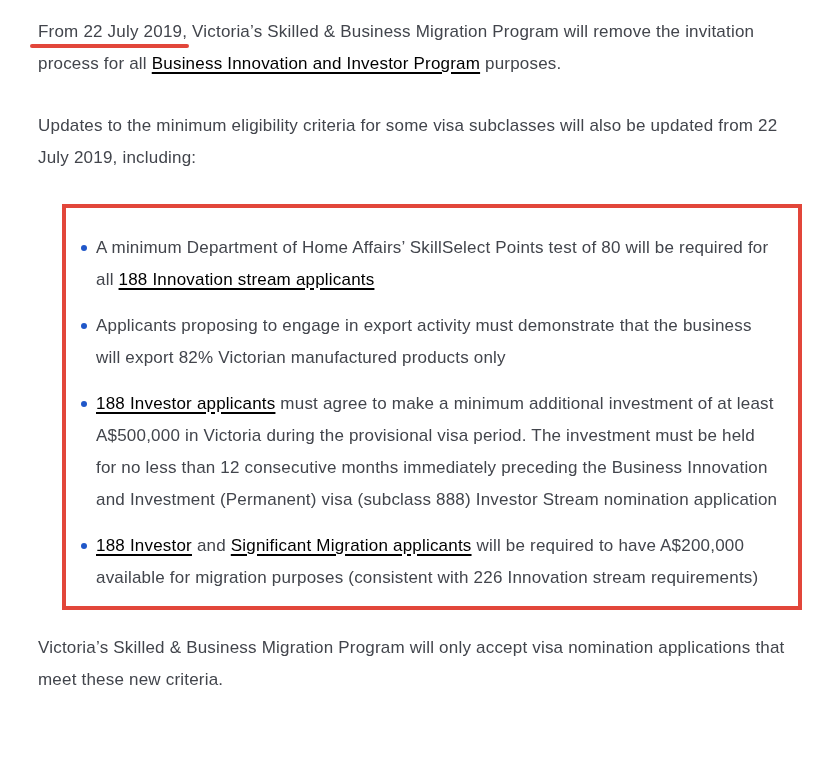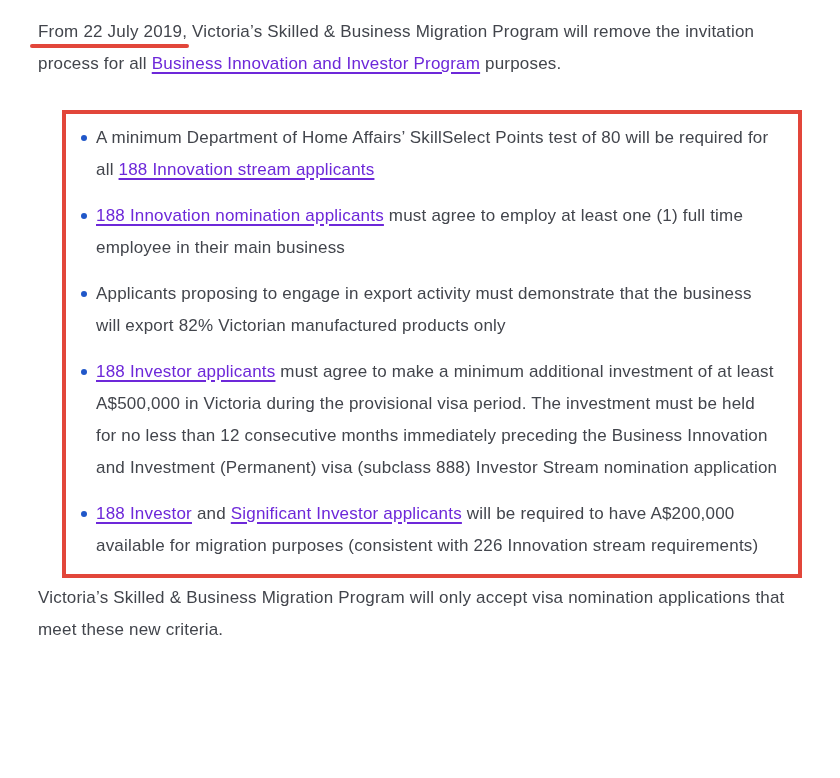--- a/index.html
+++ b/index.html
@@ -17,21 +17,21 @@
     letter-spacing: 0.2px;
     color: #42454c;
   }
   .page {
     padding: 16px 30px 0 38px;
   }
   p {
     margin: 0 0 30px 0;
   }
   a.link {
-    color: #6d28d9;
+    color: #000000;
     text-decoration: underline;
     text-decoration-thickness: 1.5px;
     text-underline-offset: 3px;
     cursor: pointer;
     white-space: normal;
   }
   
   .red-underline {
     position: relative;
   }
@@ -41,22 +41,22 @@
     left: -8px;
     right: -2px;
     bottom: -7px;
     height: 4px;
     border-radius: 2px;
     background: #e2463a;
   }
   
   .criteria-box {
     border: 4px solid #e2463a;
-    margin: 0 8px 4px 24px;
-    padding: 8px 18px 12px 8px;
+    margin: 0 8px 22px 24px;
+    padding: 24px 18px 12px 8px;
   }
   .criteria-box ul {
     list-style: none;
     margin: 0;
     padding: 0 0 0 22px;
   }
   .criteria-box li {
     position: relative;
     margin: 0 0 14px 0;
   }
@@ -74,26 +74,26 @@
     background: #2057c9;
   }
 </style>
 </head>
 <body>
 
 <div class="page">
 
   <p><span class="red-underline">From 22 July 2019,</span><span> Victoria’s Skilled &amp; Business Migration Program will remove the invitation process for all </span><a class="link" href="#">Business Innovation and Investor Program</a><span> purposes.</span></p>
 
+  <p>Updates to the minimum eligibility criteria for some visa subclasses will also be updated from 22 July 2019, including:</p>
 
   <div class="criteria-box">
     <ul>
       <li><span>A minimum Department of Home Affairs’ SkillSelect Points test of 80 will be required for all </span><a class="link" href="#">188 Innovation stream applicants</a></li>
-      <li><a class="link" href="#">188 Innovation nomination applicants</a><span> must agree to employ at least one (1) full time employee in their main business</span></li>
       <li><span>Applicants proposing to engage in export activity must demonstrate that the business will export 82% Victorian manufactured products only</span></li>
       <li><a class="link" href="#">188 Investor applicants</a><span> must agree to make a minimum additional investment of at least A$500,000 in Victoria during the provisional visa period. The investment must be held for no less than 12 consecutive months immediately preceding the Business Innovation and Investment (Permanent) visa (subclass 888) Investor Stream nomination application</span></li>
-      <li><a class="link" href="#">188 Investor</a><span> and </span><a class="link" href="#">Significant Investor applicants</a><span> will be required to have A$200,000 available for migration purposes (consistent with 226 Innovation stream requirements)</span></li>
+      <li><a class="link" href="#">188 Investor</a><span> and </span><a class="link" href="#">Significant Migration applicants</a><span> will be required to have A$200,000 available for migration purposes (consistent with 226 Innovation stream requirements)</span></li>
     </ul>
   </div>
 
   <p>Victoria’s Skilled &amp; Business Migration Program will only accept visa nomination applications that meet these new criteria.</p>
 
 </div>
 
 </body></html>

